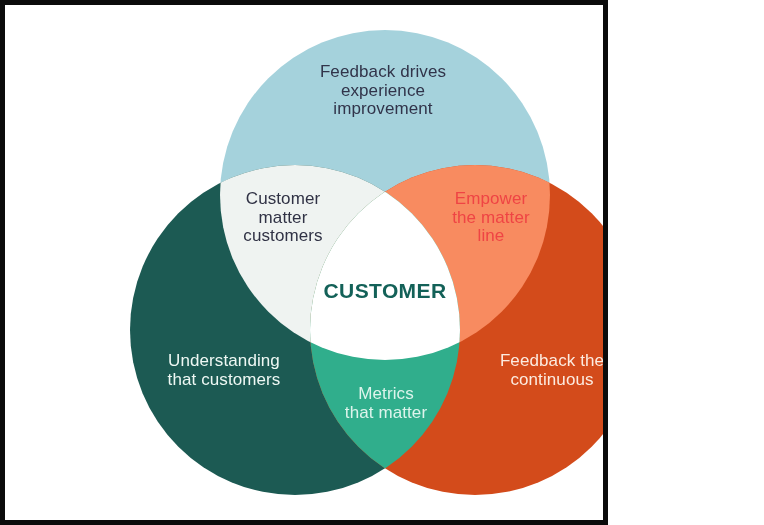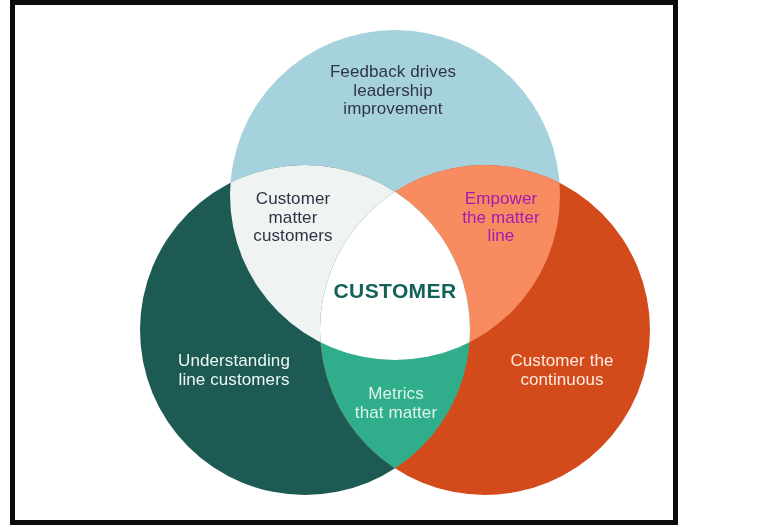--- a/index.html
+++ b/index.html
@@ -3,25 +3,24 @@
 <meta charset="utf-8">
 <style>
   html, body {
     margin: 0;
     padding: 0;
     background: #ffffff;
     font-family: "Liberation Sans", "DejaVu Sans", sans-serif;
   }
   .frame {
     position: relative;
-    width: 668px;
+    width: 608px;
     height: 525px;
     background: #ffffff;
     overflow: hidden;
-    margin-left: 10px;
   }
   .border-overlay {
     position: absolute;
     inset: 0;
     border: 5px solid #0b0b0b;
     pointer-events: none;
     z-index: 20;
   }
   .venn-svg {
     position: absolute;
@@ -80,49 +79,49 @@
 
     <g clip-path="url(#clipTop)">
       <g clip-path="url(#clipLeft)">
         <circle cx="475" cy="330" r="165" fill="#ffffff"></circle>
       </g>
     </g>
   </svg>
 
   <div class="label" style="left: 383px; top: 91px; color: rgb(49, 52, 74);">
     <span class="ln">Feedback drives</span>
-    <span class="ln">leadership</span>
+    <span class="ln">experience</span>
     <span class="ln">improvement</span>
   </div>
 
   <div class="label" style="left: 283px; top: 218px; color: rgb(48, 50, 69);">
     <span class="ln">Customer</span>
     <span class="ln">matter</span>
     <span class="ln">customers</span>
   </div>
 
-  <div class="label" style="left: 491px; top: 218px; color: #a21caf;">
+  <div class="label" style="left: 491px; top: 218px; color: #ef4444;">
     <span class="ln">Empower</span>
     <span class="ln">the matter</span>
     <span class="ln">line</span>
   </div>
 
   <div class="label title" style="left: 385px; top: 291px; color: rgb(19, 97, 88);">
     <span class="ln">CUSTOMER</span>
   </div>
 
   <div class="label" style="left: 224px; top: 371px; color: rgb(238, 248, 244); text-align: center;">
     <span class="ln">Understanding</span>
-    <span class="ln">line customers</span>
+    <span class="ln">that customers</span>
   </div>
 
   <div class="label" style="left: 386px; top: 404px; color: rgb(221, 244, 236);">
     <span class="ln">Metrics</span>
     <span class="ln">that matter</span>
   </div>
 
   <div class="label" style="left: 552px; top: 371px; color: rgb(252, 235, 224);">
-    <span class="ln">Customer the</span>
+    <span class="ln">Feedback the</span>
     <span class="ln">continuous</span>
   </div>
 
   <div class="border-overlay"></div>
 </div>
 
 </body></html>

